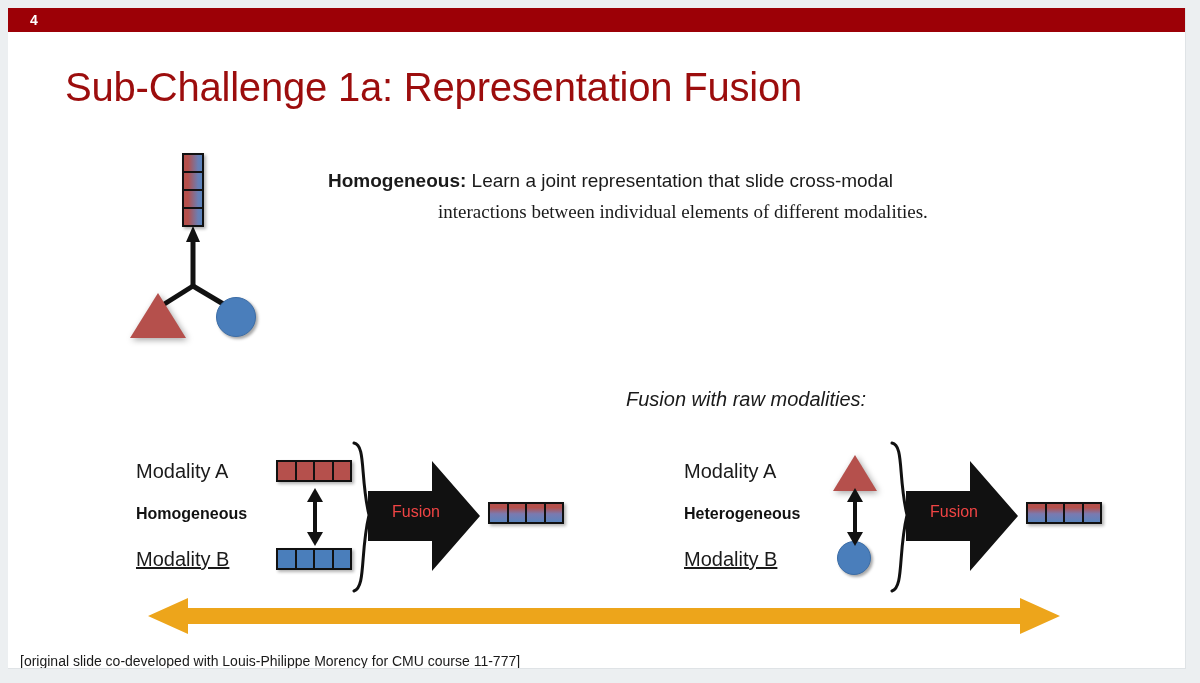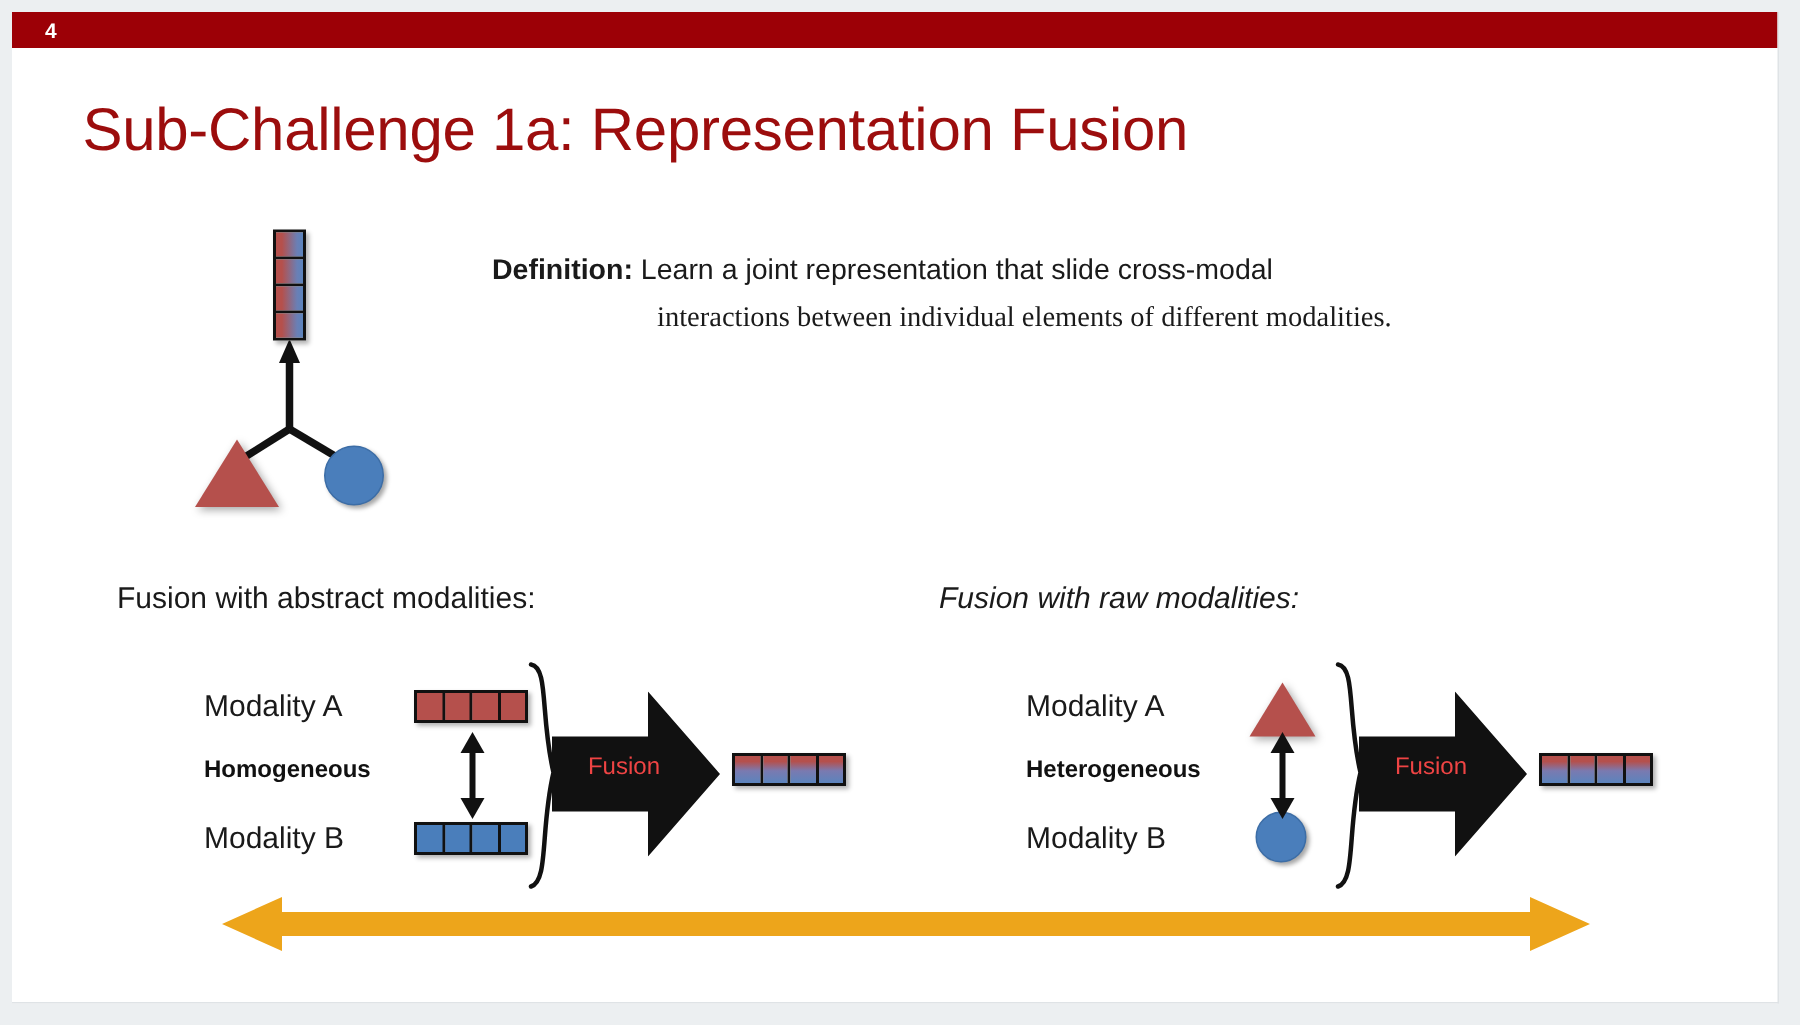--- a/index.html
+++ b/index.html
@@ -47,21 +47,21 @@
     top: 3px;
     color: #ffffff;
     font-size: 14px;
     font-weight: bold;
     letter-spacing: 0.2px;
     line-height: 18px;
   }
   
   .slide-title {
     position: absolute;
-    left: 47px;
+    left: 57px;
     top: 57px;
     color: #9c0d0d;
     font-size: 40px;
     font-weight: normal;
     letter-spacing: -0.2px;
     white-space: nowrap;
   }
   
   .definition {
     position: absolute;
@@ -153,21 +153,21 @@
   .panel.left  { left: 120px; width: 420px; }
   .panel.right { left: 670px; width: 420px; }
 
   .mod-label {
     position: absolute;
     font-size: 20px;
     color: #1a1a1a;
     white-space: nowrap;
   }
   .mod-a-label { left: 8px;  top: 17px; }
-  .mod-b-label { left: 8px;  top: 105px; }
+  .mod-b-label { left: 8px;  top: 105px; text-decoration: underline; }
   .hetero-label {
     position: absolute;
     left: 8px;
     top: 62px;
     font-size: 16px;
     font-weight: bold;
     color: #111111;
     white-space: nowrap;
   }
   .panel.right .mod-a-label,
@@ -287,42 +287,41 @@
 <div id="slide-root">
   <div class="slide-canvas">
 
     <div class="header-bar">
       <div class="page-number">4</div>
     </div>
 
     <div class="slide-title">Sub-Challenge 1a: Representation Fusion</div>
 
     <div class="definition">
-      <span class="def-label">Definition:</span><span> Learn a joint representation that slide cross-modal</span>
+      <span class="def-label">Homogeneous:</span><span> Learn a joint representation that slide cross-modal</span>
       <span class="def-line2">interactions between individual elements of different modalities.</span>
     </div>
 
     <div class="top-diagram">
       <svg class="tree-svg" viewBox="0 0 210 210">
         <line x1="85" y1="148" x2="85" y2="100" stroke="#111111" stroke-width="5"></line>
         <polygon points="85,88 78,104 92,104" fill="#111111"></polygon>
         <line x1="85" y1="148" x2="50" y2="170" stroke="#111111" stroke-width="5"></line>
         <line x1="85" y1="148" x2="122" y2="170" stroke="#111111" stroke-width="5"></line>
       </svg>
       <div class="vec-vertical">
         <div class="cell"></div>
         <div class="cell"></div>
         <div class="cell"></div>
         <div class="cell"></div>
       </div>
       <div class="tri-red"></div>
       <div class="circ-blue"></div>
     </div>
 
-    <div class="section-heading left">Fusion with abstract modalities:</div>
     <div class="section-heading right">Fusion with raw modalities:</div>
 
     <div class="panel left">
       <div class="mod-label mod-a-label">Modality A</div>
       <div class="hetero-label">Homogeneous</div>
       <div class="mod-label mod-b-label">Modality B</div>
 
       <div class="vec-h red vec-a">
         <div class="cell"></div>
         <div class="cell"></div>
@@ -391,15 +390,16 @@
         <div class="cell"></div>
         <div class="cell"></div>
         <div class="cell"></div>
       </div>
     </div>
 
     <svg class="spectrum-arrow" viewBox="0 0 912 40">
       <polygon points="0,20 40,2 40,12 872,12 872,2 912,20 872,38 872,28 40,28 40,38" fill="#eda51b"></polygon>
     </svg>
 
+    <div class="footer-note">[original slide co-developed with Louis-Philippe Morency for CMU course 11-777]</div>
 
   </div>
 </div>
 
 </body></html>

